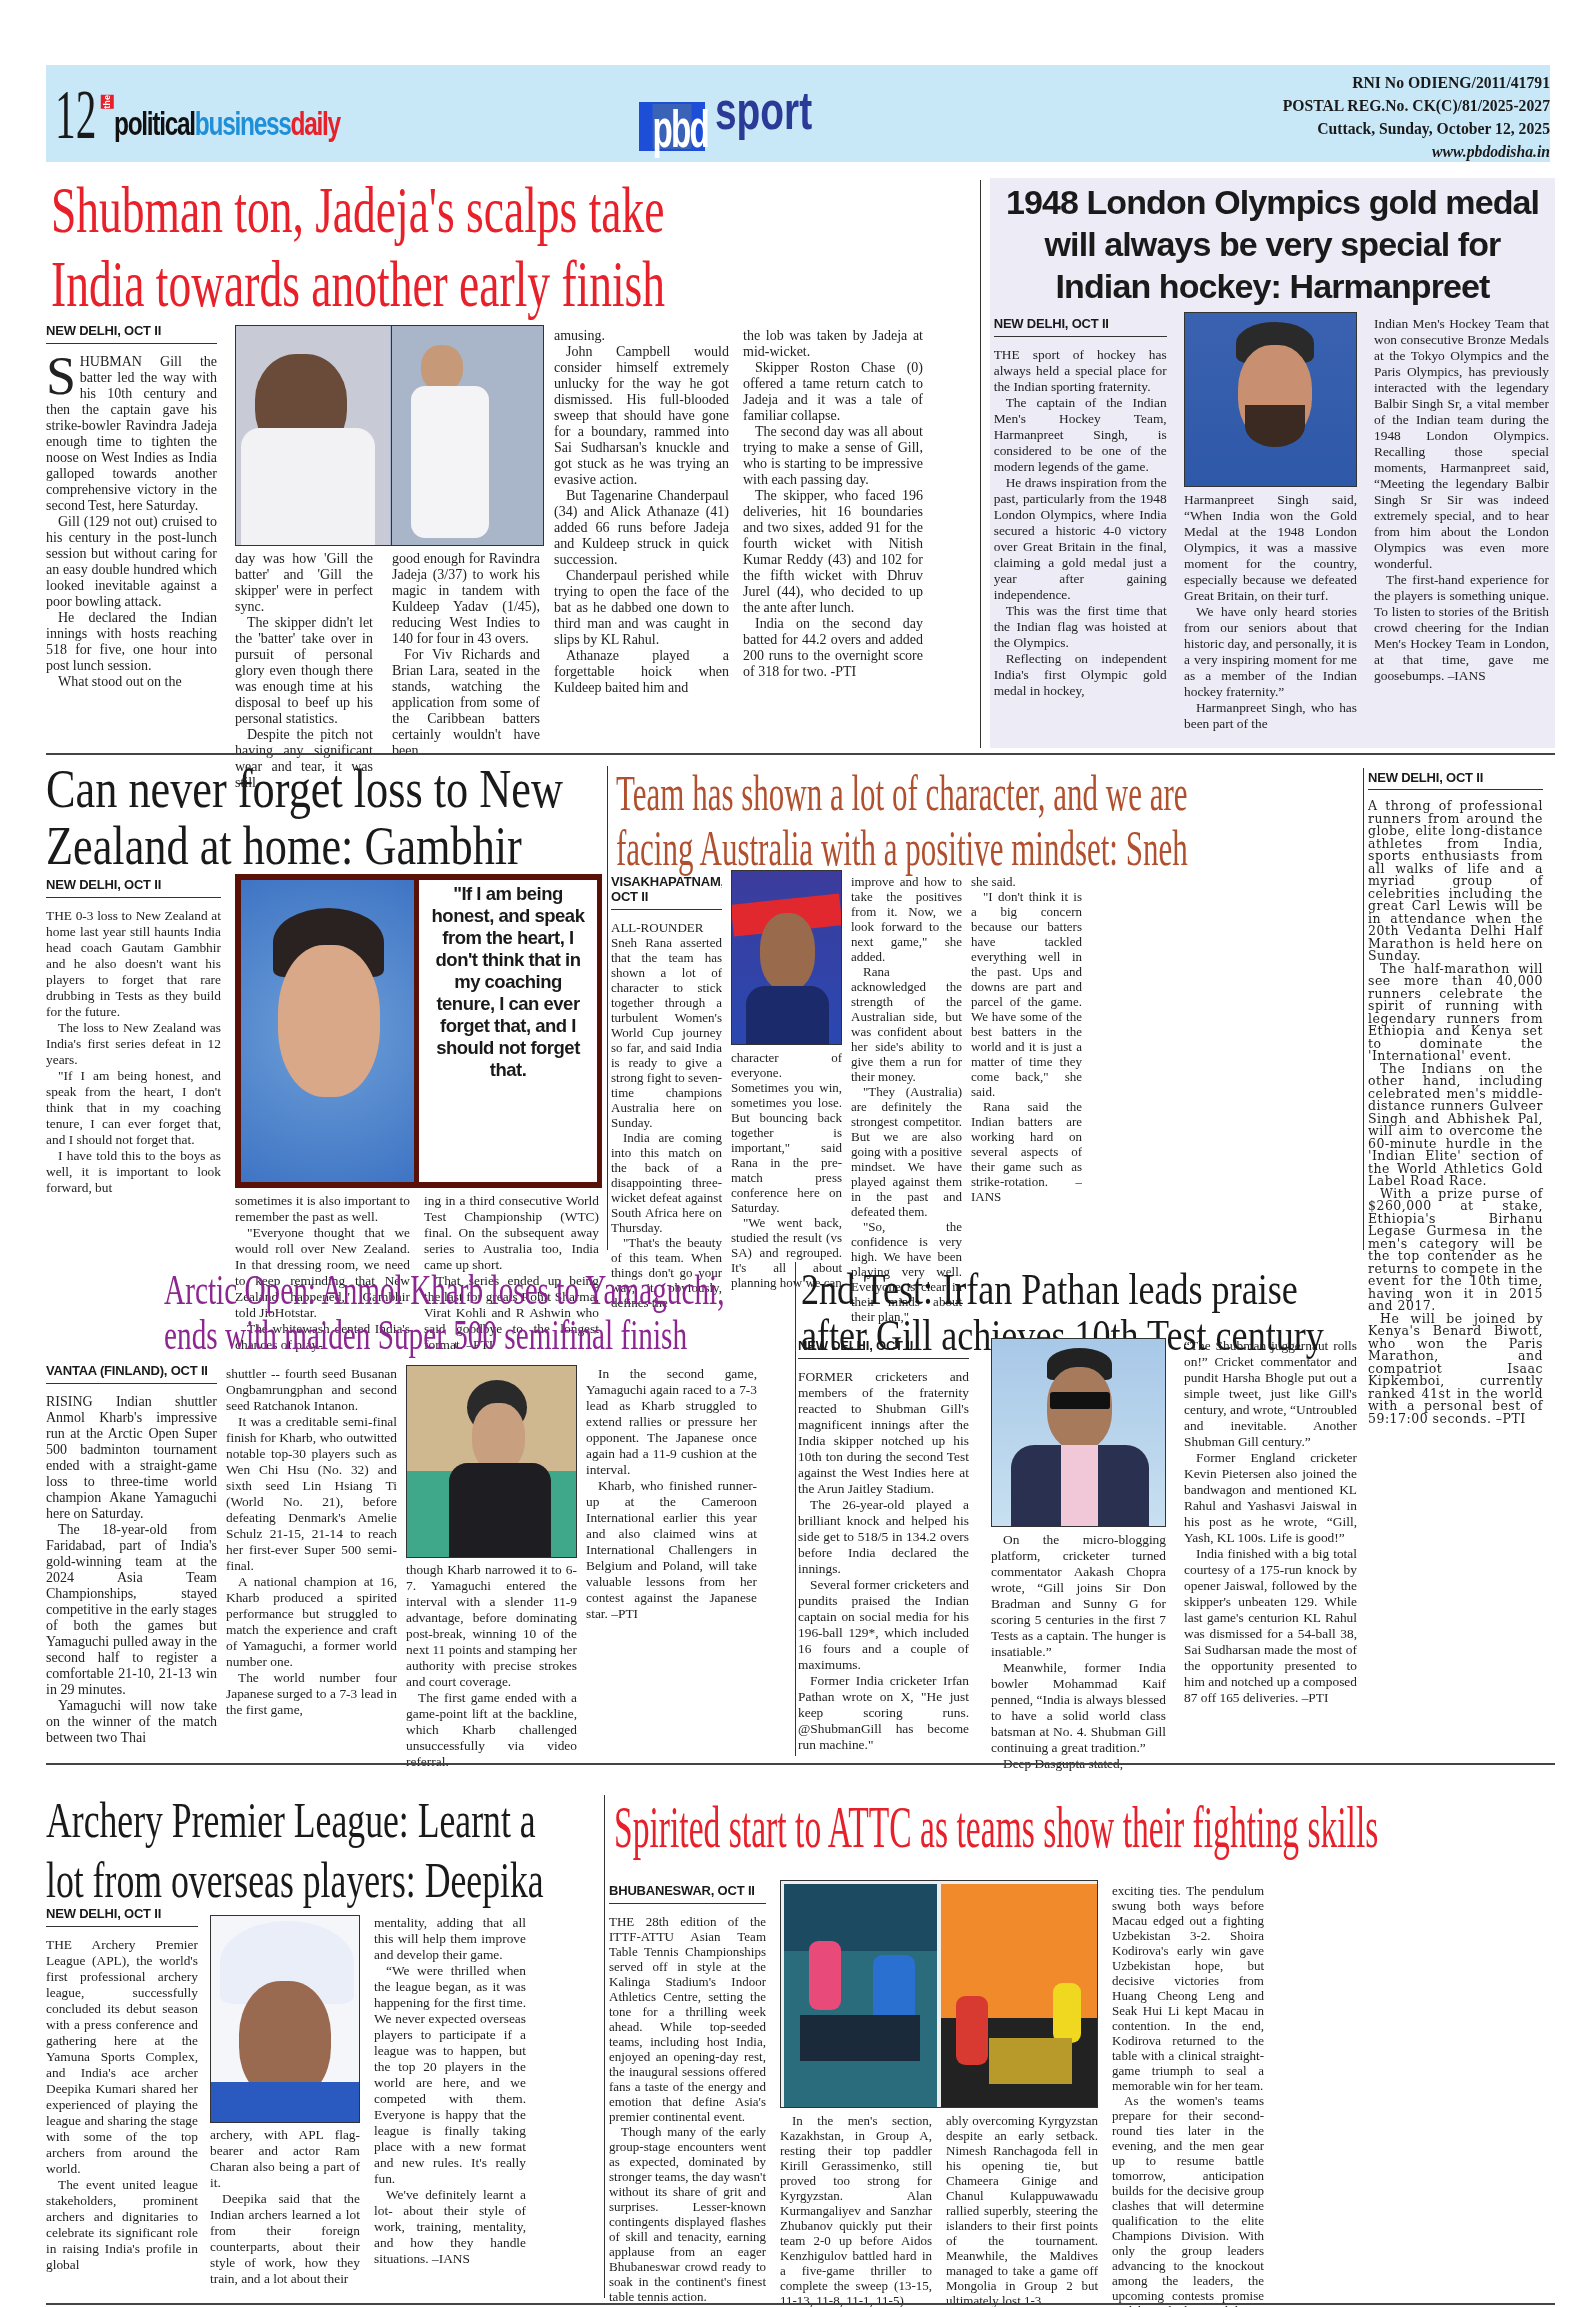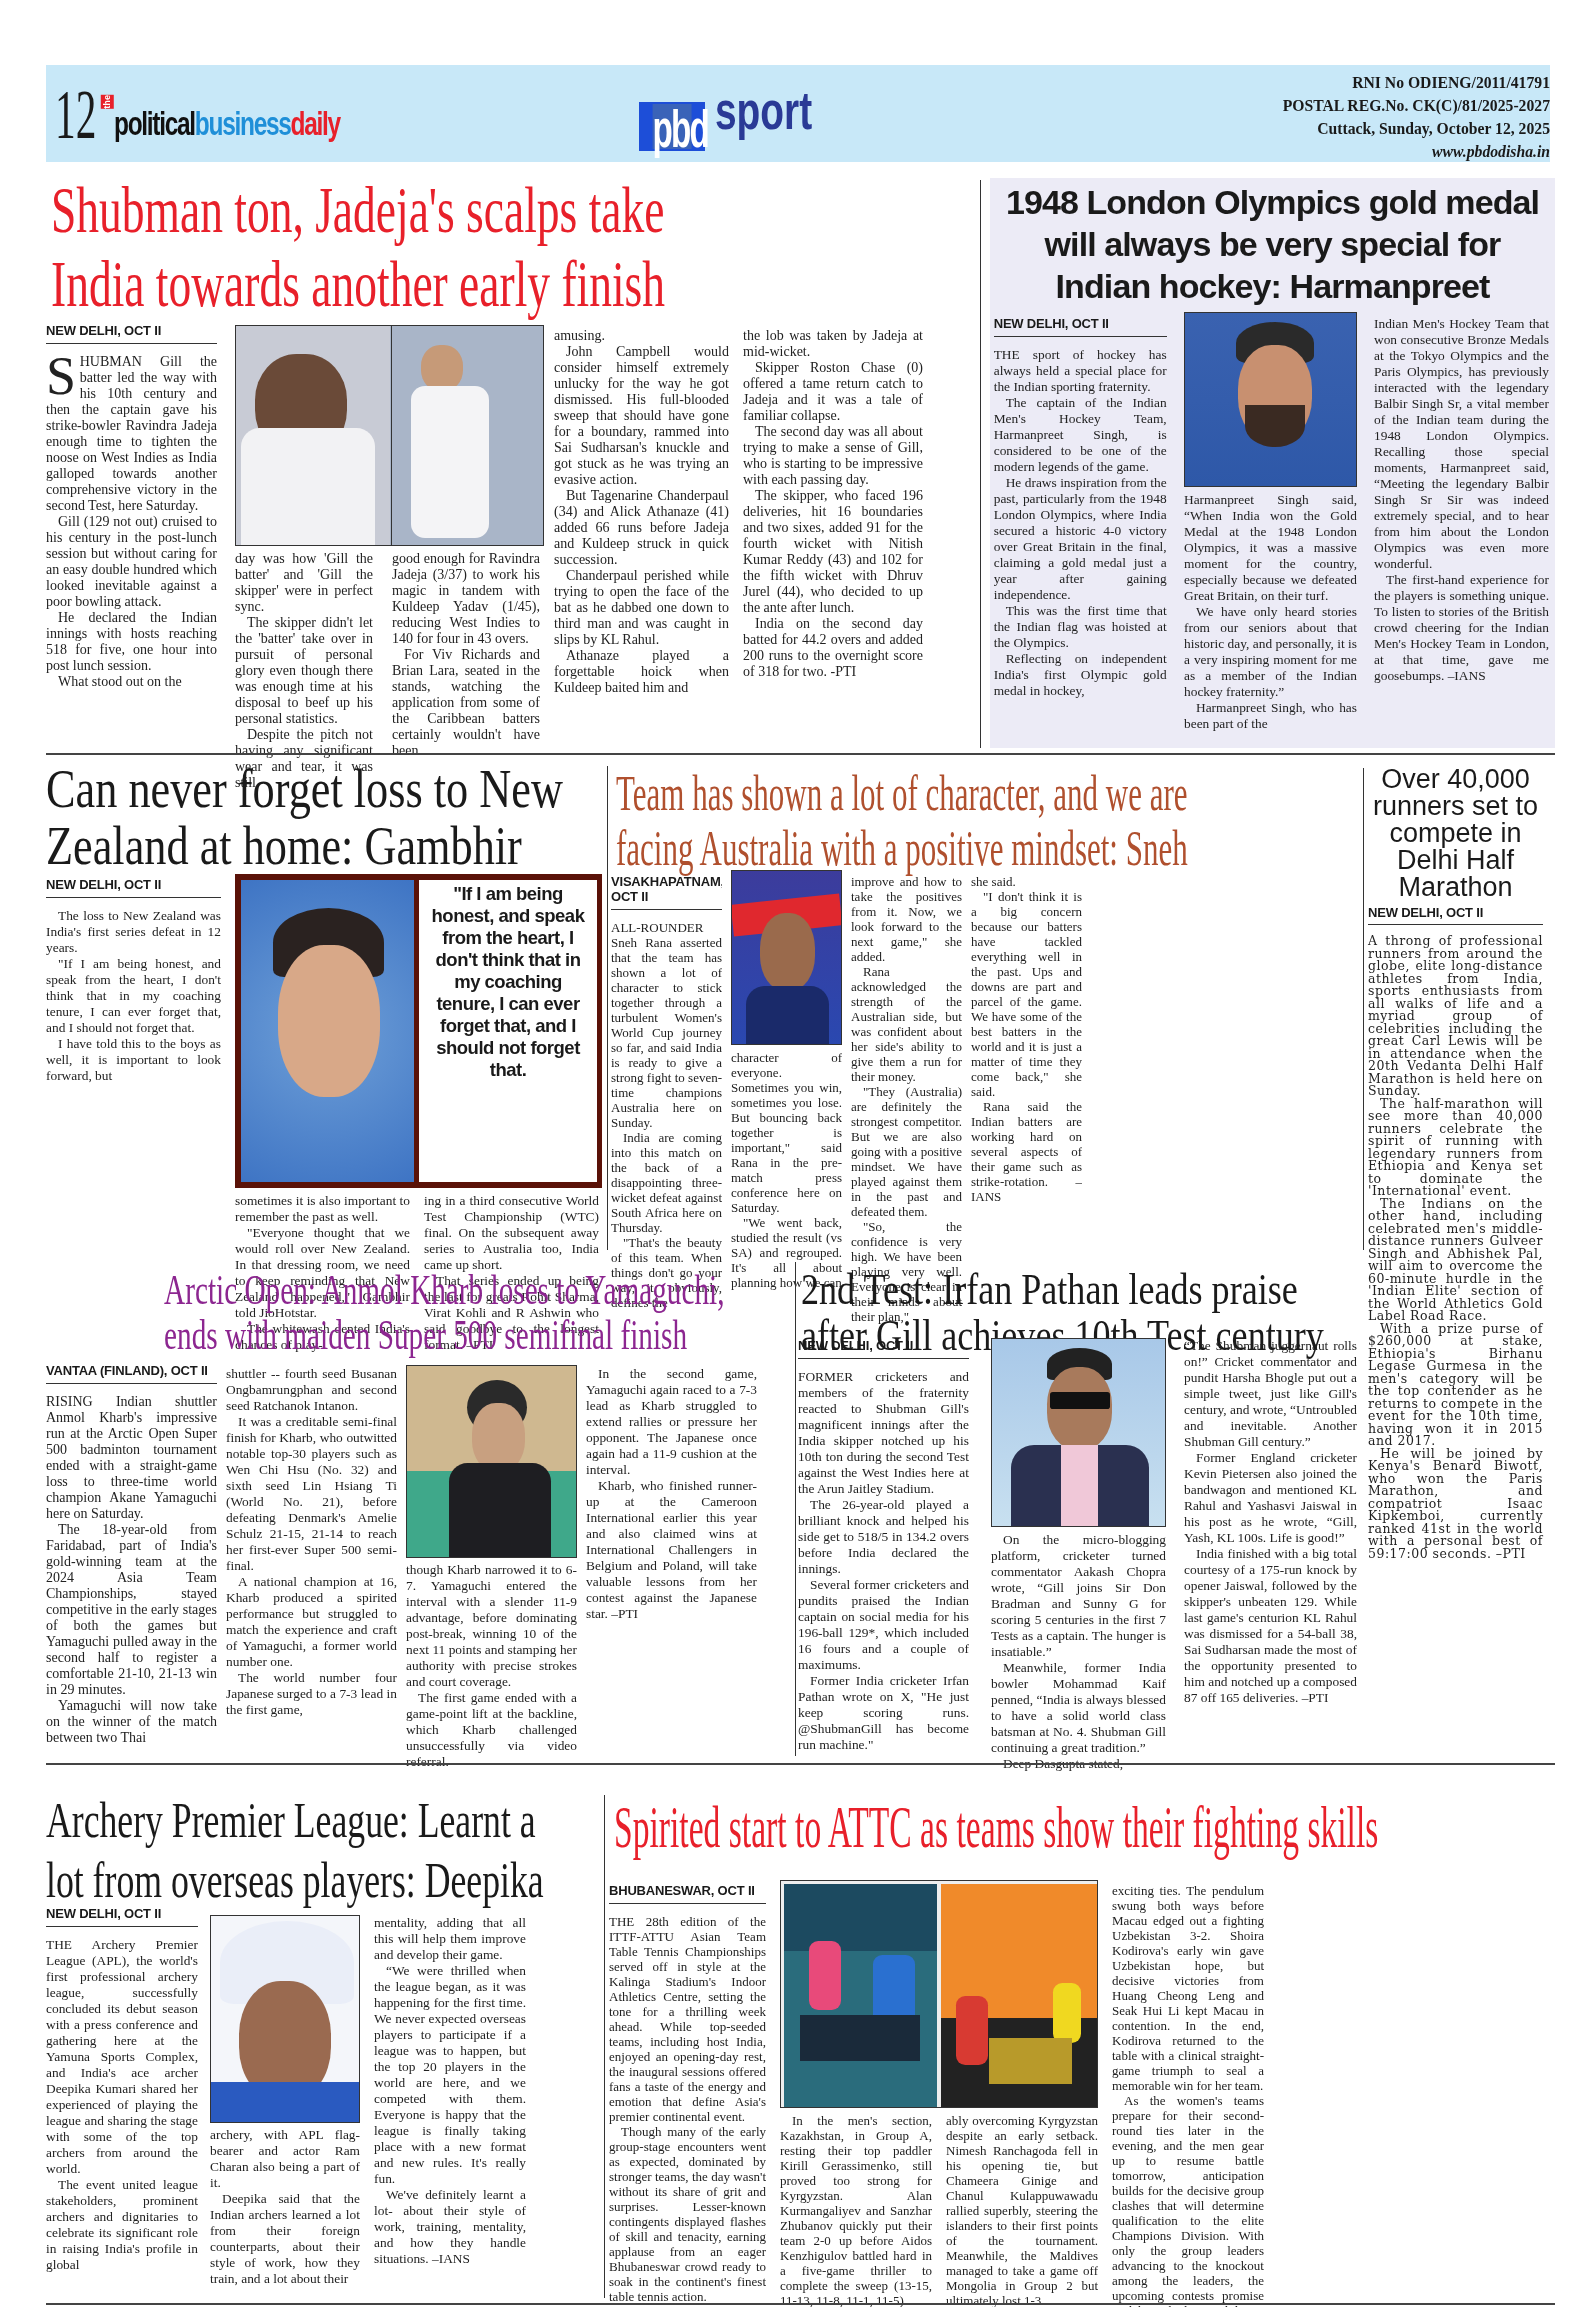--- a/index.html
+++ b/index.html
@@ -122,20 +122,21 @@
 
 <div class="hrule" style="left:46px;top:753px;width:1509px;height:1.8px"></div>
 
 <div class="abs hl" style="left:46px;top:761px;width:558px;font-size:54px;line-height:57px;text-align:center;transform:scaleX(.82);transform-origin:left top">
   <div>Can never forget loss to New</div>
   <div>Zealand at home: Gambhir</div>
 </div>
 <div class="col" style="left:46px;top:877px;width:175px">
   <div class="dateline">NEW DELHI, OCT II</div>
   <div class="body" style="margin-top:10px;font-size:13.4px">
+    <p class="first">THE 0-3 loss to New Zealand at home last year still haunts India head coach Gautam Gambhir and he also doesn't want his players to forget that rare drubbing in Tests as they build for the future.</p>
     <p>The loss to New Zealand was India's first series defeat in 12 years.</p>
     <p>"If I am being honest, and speak from the heart, I don't think that in my coaching tenure, I can ever forget that, and I should not forget that.</p>
     <p>I have told this to the boys as well, it is important to look forward, but</p>
   </div>
 </div>
 <div class="abs" style="left:235px;top:874px;width:367px;height:314px;background:#5a1208;padding:5.5px">
   <div class="photo" style="left:5.5px;top:5.5px;width:173px;height:302px;border:none;background:radial-gradient(circle at 50% 50%,#6fa0d8,#3e74c4)">
     <div style="position:absolute;left:32px;top:28px;width:111px;height:69px;border-radius:50% 50% 10% 10%;background:#2a2220"></div>
     <div style="position:absolute;left:37px;top:65px;width:102px;height:152px;border-radius:45%;background:#d8a888"></div>
   </div>
@@ -180,21 +181,20 @@
   <p>"So, the confidence is very high. We have been playing very well. Everyone is clear in their minds about their plan,"</p>
 </div>
 <div class="col body" style="left:971px;top:874px;width:111px;font-size:13px;line-height:15px">
   <p class="first">she said.</p>
   <p>"I don't think it is a big concern because our batters have tackled everything well in the past. Ups and downs are part and parcel of the game. We have some of the best batters in the world and it is just a matter of time they come back," she said.</p>
   <p>Rana said the Indian batters are working hard on several aspects of their game such as strike-rotation. –IANS</p>
 </div>
 <div class="vrule" style="left:1363px;top:768px;height:482px"></div>
 
 <div class="abs" style="left:1368px;top:766px;width:175px">
-  <div class="sans" style="font-size:27px;line-height:27px;text-align:center;color:#1a1a1a">Over 40,000 runners set to compete in Delhi Half Marathon</div>
   <div class="dateline" style="margin-top:3.7px">NEW DELHI, OCT II</div>
   <div class="body" style="margin-top:10px;font-size:12.5px;line-height:12.5px;letter-spacing:0.5px;font-family:'DejaVu Serif',serif">
     <p class="first">A throng of professional runners from around the globe, elite long-distance athletes from India, sports enthusiasts from all walks of life and a myriad group of celebrities including the great Carl Lewis will be in attendance when the 20th Vedanta Delhi Half Marathon is held here on Sunday.</p>
     <p>The half-marathon will see more than 40,000 runners celebrate the spirit of running with legendary runners from Ethiopia and Kenya set to dominate the 'International' event.</p>
     <p>The Indians on the other hand, including celebrated men's middle-distance runners Gulveer Singh and Abhishek Pal, will aim to overcome the 60-minute hurdle in the 'Indian Elite' section of the World Athletics Gold Label Road Race.</p>
     <p>With a prize purse of $260,000 at stake, Ethiopia's Birhanu Legase Gurmesa in the men's category will be the top contender as he returns to compete in the event for the 10th time, having won it in 2015 and 2017.</p>
     <p>He will be joined by Kenya's Benard Biwott, who won the Paris Marathon, and compatriot Isaac Kipkemboi, currently ranked 41st in the world with a personal best of 59:17:00 seconds. –PTI</p>
   </div>
 </div>
 

